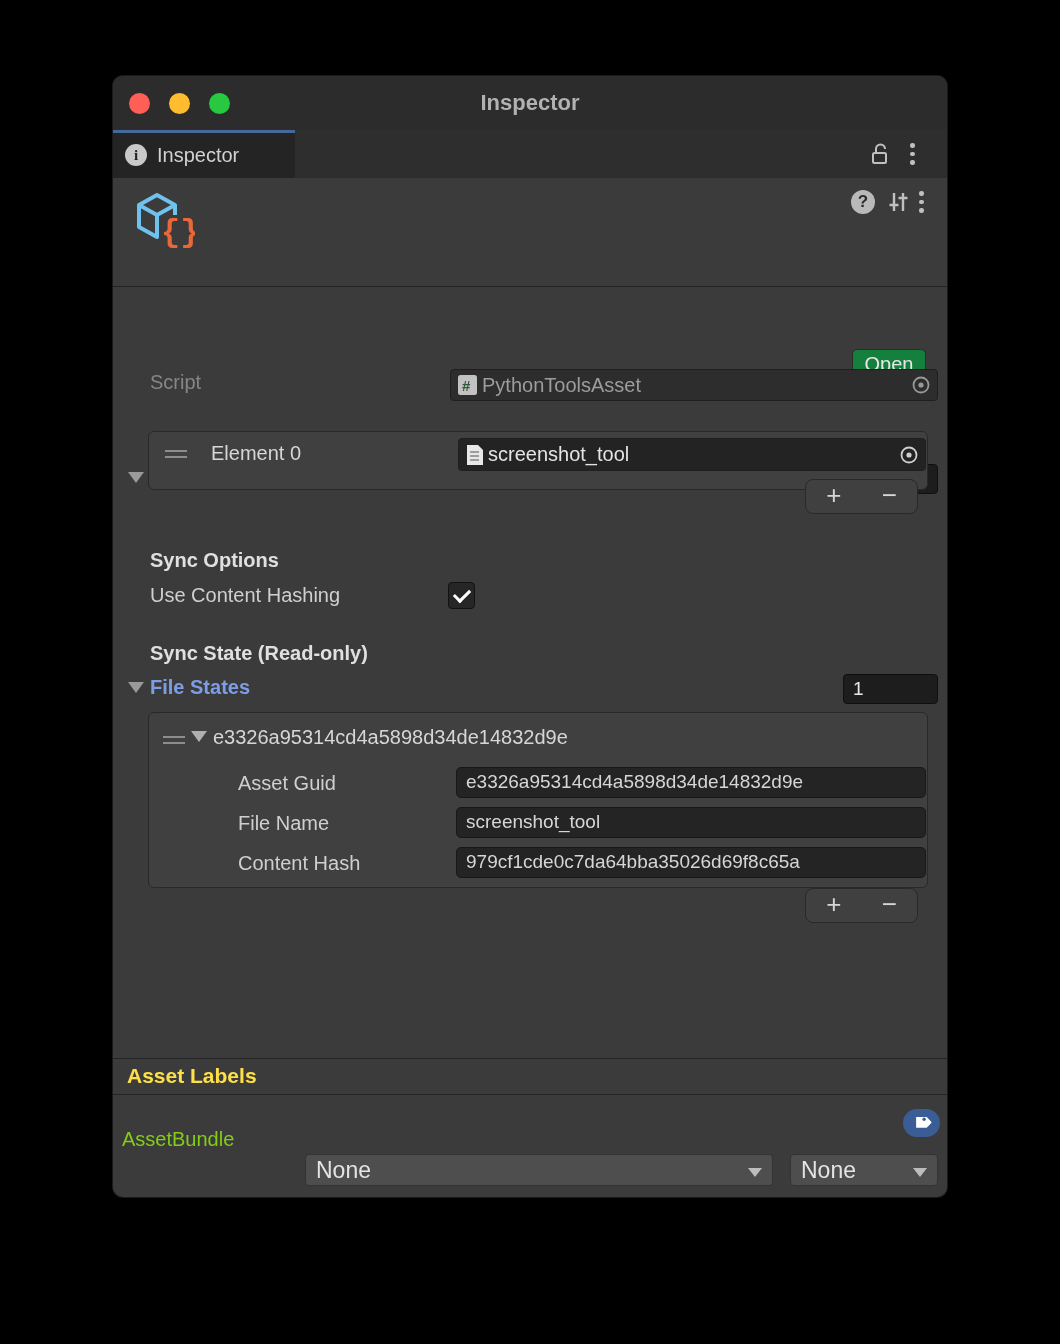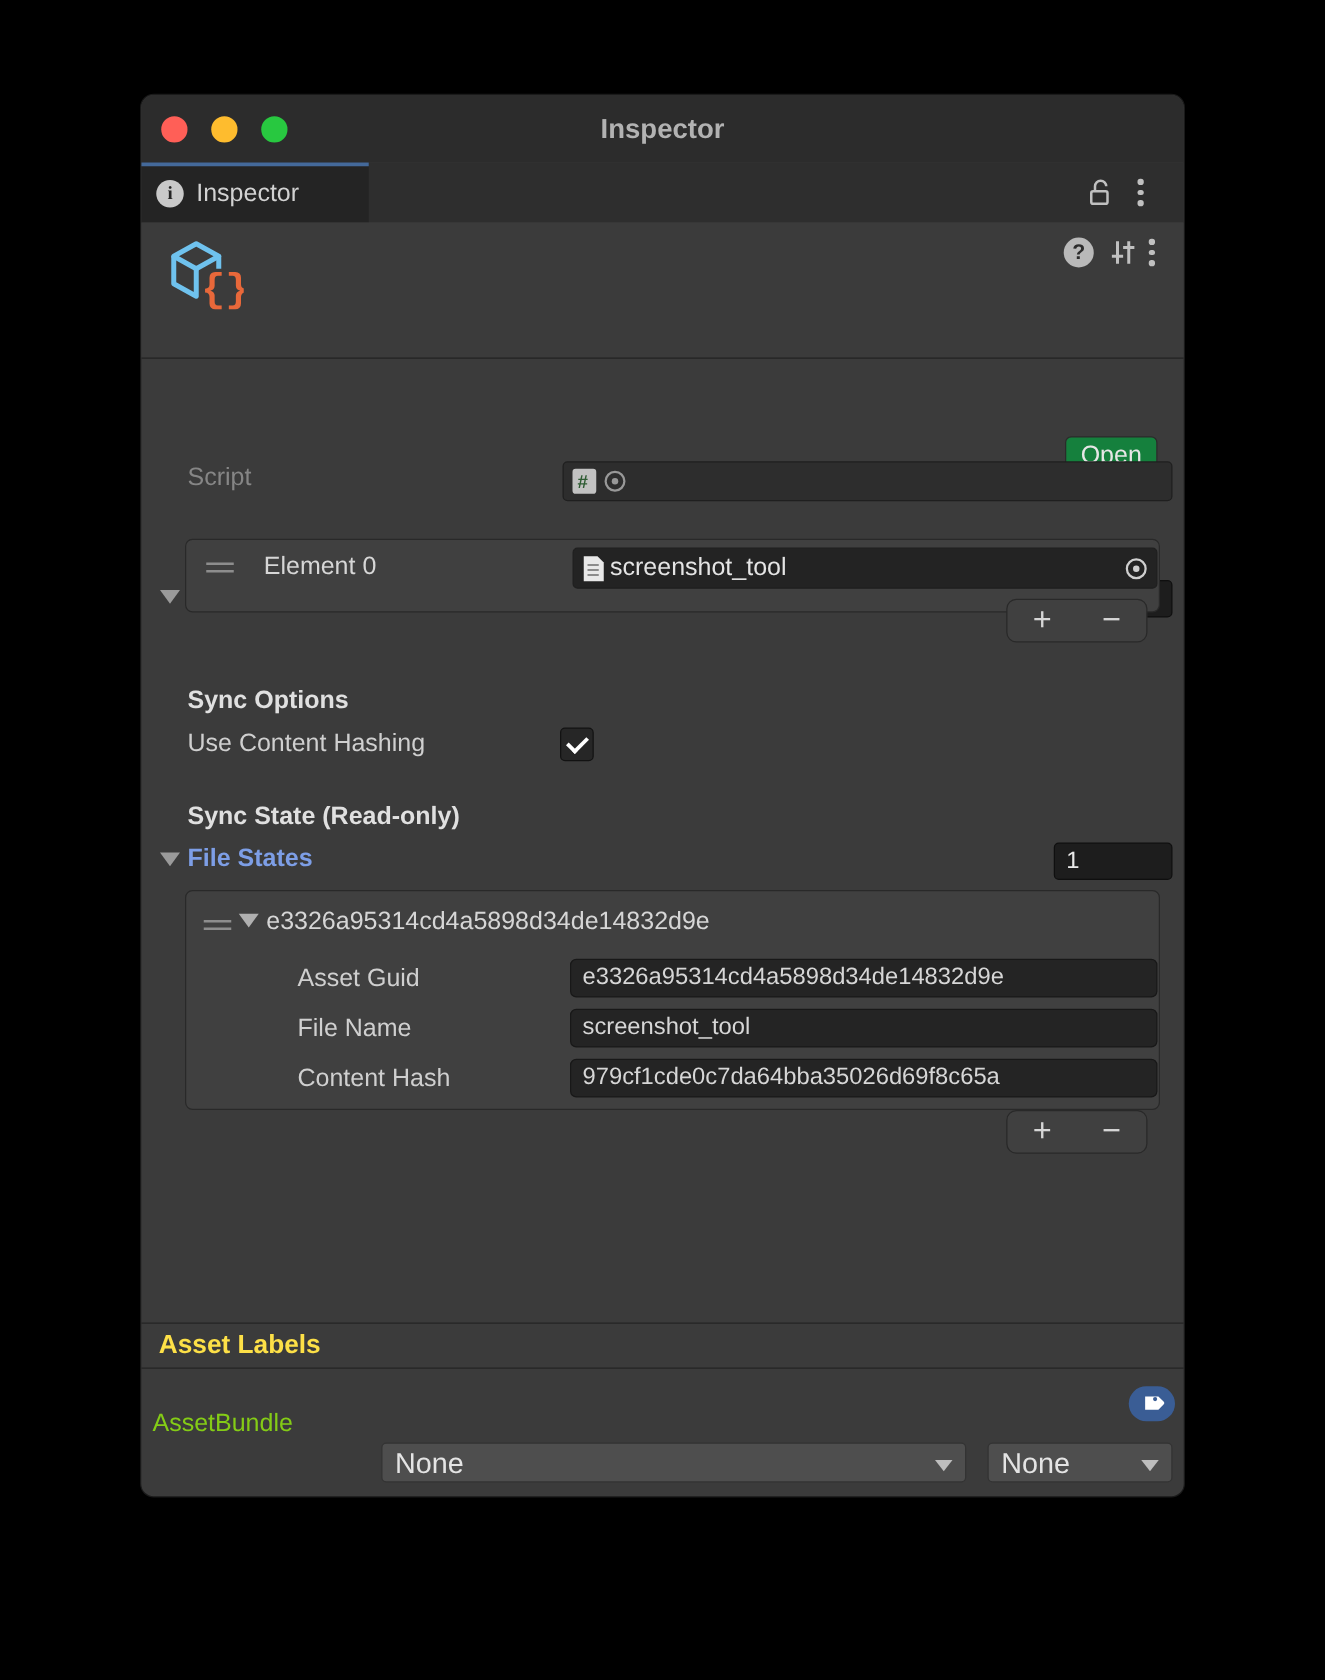--- a/index.html
+++ b/index.html
@@ -122,20 +122,21 @@
       </span>
     <div class="open-btn">Open</div>
   </div>
 
   <div class="row-label dim" style="left:37px;top:295px;">Script</div>
   <div class="obj-field" style="left:337px;top:293px;width:488px;height:32px;">
     <svg width="21" height="22" viewBox="0 0 21 22" style="margin-left:6px;flex:none;">
       <rect x="1" y="1" width="19" height="20" rx="2.5" fill="#c2c2c2"></rect>
       <text x="5" y="16.5" font-size="15" font-weight="bold" fill="#2e5c33">#</text>
     </svg>
+    <span class="txt dim" style="margin-left:4px;color:#9c9c9c;">PythonToolsAsset</span>
     <svg class="picker" viewBox="0 0 20 20">
       <circle cx="10" cy="10" r="7.5" fill="none" stroke="#989898" stroke-width="1.8"></circle>
       <circle cx="10" cy="10" r="2.6" fill="#989898"></circle>
     </svg>
   </div>
 
   <div class="bold-hdr" style="top:355px;">Python Tool Files</div>
   <span class="foldout" style="top:396px;"></span>
   <div class="bold-hdr" style="top:390px;">Python Tools</div>
   <div class="size-field" style="top:388px;">1</div>

